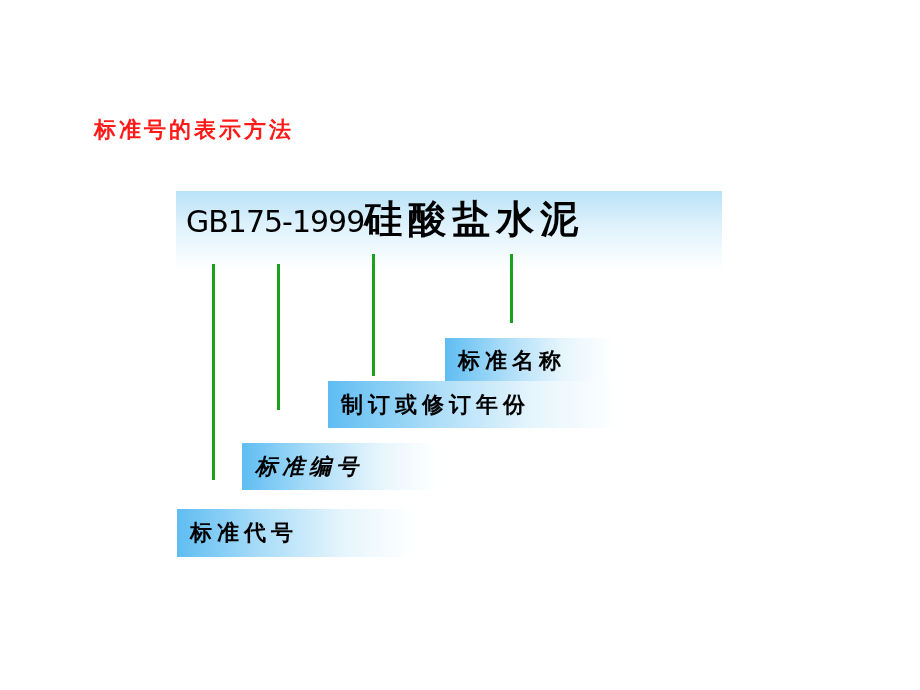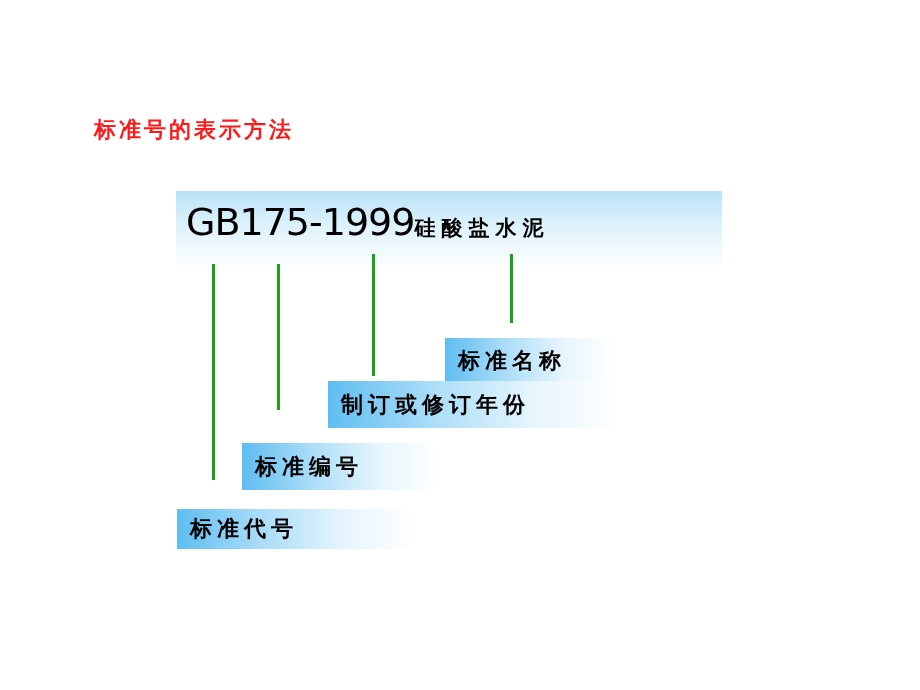--- a/index.html
+++ b/index.html
@@ -14,24 +14,24 @@
     }
     .code-box {
       position: absolute; left: 176px; top: 191px; width: 546px; height: 79px;
       background: linear-gradient(to bottom, #b9e2f8 0%, #dff2fc 45%, #ffffff 100%);
     }
     .code-text {
       position: absolute; left: 10px; top: 8px; line-height: 46px; white-space: nowrap;
       color: #000; 
     }
     .code-std {
-      font-family: "DejaVu Sans", sans-serif; font-size: 38px; letter-spacing: -1px;
+      font-family: "DejaVu Sans", sans-serif; font-size: 30px; letter-spacing: -1px;
     }
     .code-name {
-      font-family: Liberation Mono, monospace; font-size: 21px; font-weight: bold; letter-spacing: 6px;
+      font-family: Liberation Mono, monospace; font-size: 38px; font-weight: bold; letter-spacing: 6px;
     }
     .vline {
       position: absolute; width: 3px; background: #1aa31a;
     }
     .label-box {
       position: absolute;
       background: linear-gradient(to right, #5fbdf2 0%, #a9dcf8 35%, #e6f5fd 70%, #ffffff 100%);
     }
     .label-text {
       position: absolute; left: 13px; top: 0; bottom: 0; display: flex; align-items: center;
@@ -54,18 +54,18 @@
 <div class="vline" style="left:277px; top:264px; height:146px;"></div>
 <div class="vline" style="left:372px; top:254px; height:122px;"></div>
 <div class="vline" style="left:510px; top:254px; height:69px;"></div>
 
 <div class="label-box" style="left:445px; top:338px; width:168px; height:46px;">
   <span class="label-text">标准名称</span>
 </div>
 <div class="label-box" style="left:328px; top:381px; width:292px; height:47px;">
   <span class="label-text">制订或修订年份</span>
 </div>
-<div class="label-box" style="left:242px; top:443px; width:195px; height:47px;">
+<div class="label-box" style="left:242px; top:443px; width:195px; height:47px;font-style:italic;">
   <span class="label-text">标准编号</span>
 </div>
-<div class="label-box" style="left:177px; top:509px; width:238px; height:40px;text-align:right;">
+<div class="label-box" style="left:177px; top:509px; width:238px; height:48px;text-align:right;">
   <span class="label-text">标准代号</span>
 </div>
 
 </body></html>

